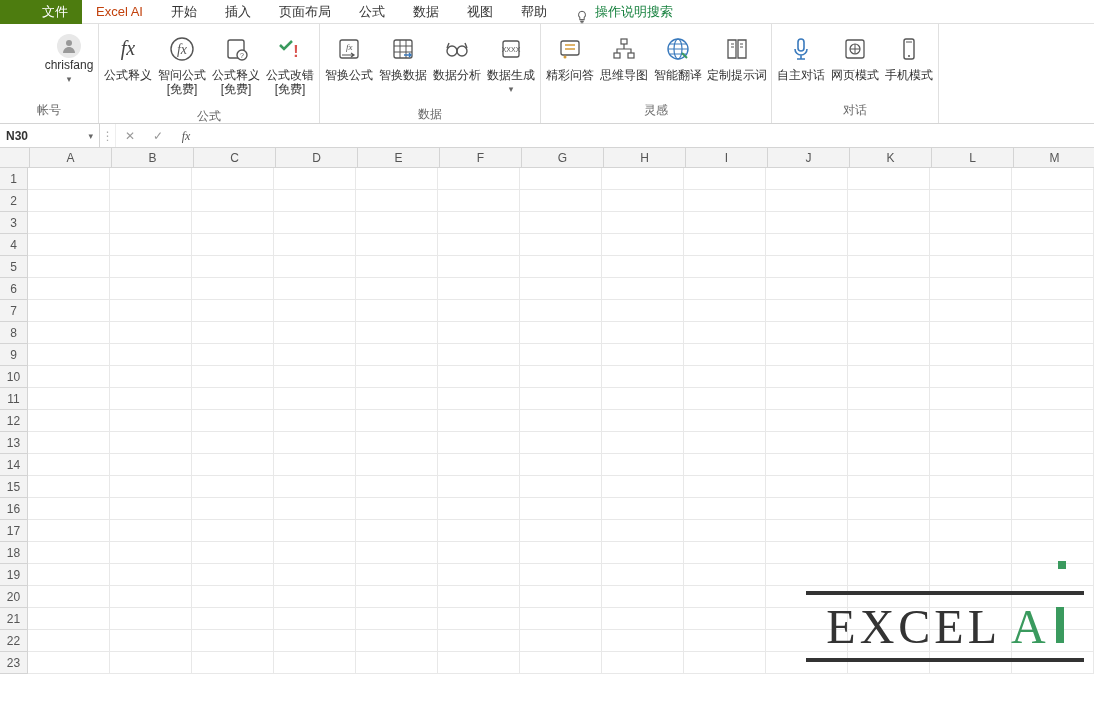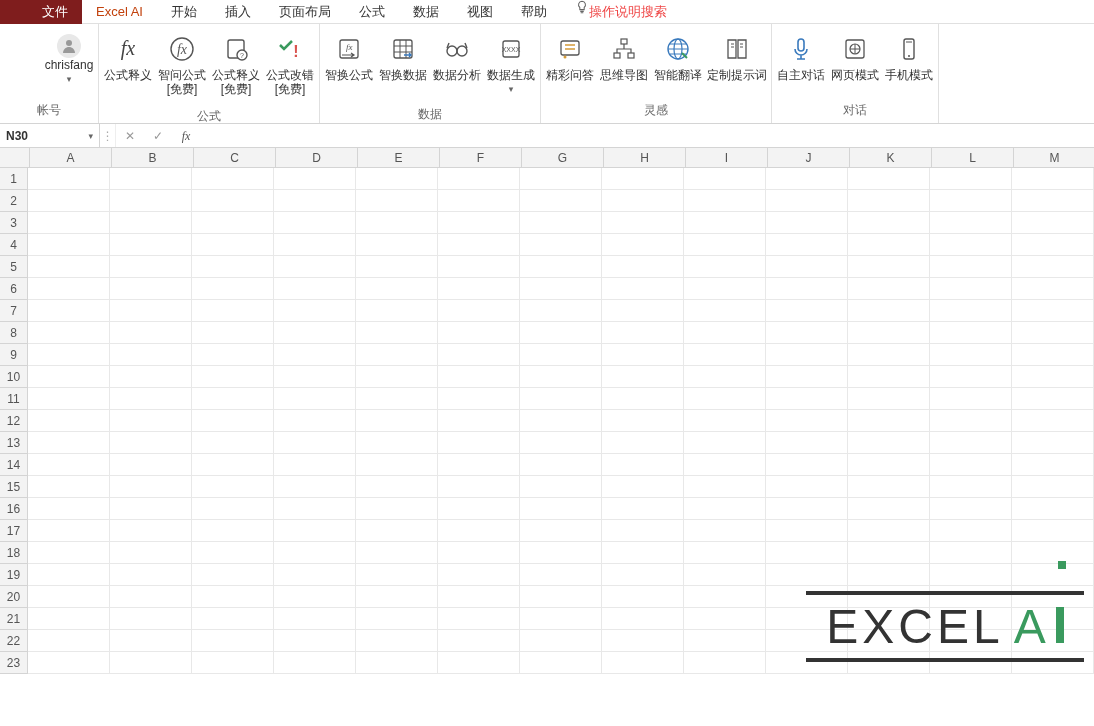--- a/index.html
+++ b/index.html
@@ -1,23 +1,23 @@
 <!DOCTYPE html>
 <html><head>
   <meta charset="utf-8">
   <style>
     * { margin: 0; padding: 0; box-sizing: border-box; }
     body { font-family: "Microsoft YaHei", "Segoe UI", sans-serif; font-size: 12px; color: #333; background: #fff; width: 1094px; }
     
     
     .tab-bar { display: flex; align-items: center; height: 24px; background: #fff; border-bottom: 1px solid #e0e0e0; }
     .tab { padding: 0 14px; height: 24px; line-height: 24px; cursor: pointer; font-size: 13px; }
-    .tab.file { background: #7f1d1d; color: #fff; padding-left: 42px; }
+    .tab.file { background: #4d7c0f; color: #fff; padding-left: 42px; }
     .tab.active { color: #c2410c; font-weight: 500; }
-    .tab.search { display: flex; align-items: flex-start; color: #ef4444; }
+    .tab.search { display: flex; align-items: flex-end; gap: 6px; color: #15803d; }
     .bulb-icon { width: 14px; height: 14px; }
     
     
     .ribbon { display: flex; background: #fff; border-bottom: 1px solid #d4d4d4; height: 100px; }
     .ribbon-group { display: flex; flex-direction: column; border-right: 1px solid #e0e0e0; padding: 2px 2px 0; }
     .ribbon-group-items { display: flex; flex: 1; align-items: flex-start; padding-top: 4px; }
     .ribbon-group-label { text-align: center; font-size: 12px; color: #666; padding: 2px 0 4px; margin-top: 8px; }
     .ribbon-btn { display: flex; flex-direction: column; align-items: center; justify-content: flex-start; width: 54px; padding: 2px 2px; cursor: pointer; }
     .ribbon-btn .icon-slot { height: 34px; display: flex; align-items: center; justify-content: center; }
     .ribbon-btn .label { font-size: 12px; text-align: center; line-height: 14px; margin-top: 2px; }
@@ -46,21 +46,21 @@
     .grid-body { display: flex; }
     .row-headers { display: flex; flex-direction: column; width: 30px; }
     .row-header { height: 22px; line-height: 22px; text-align: center; background: #f3f3f3; border-right: 1px solid #d4d4d4; border-bottom: 1px solid #d4d4d4; font-size: 12px; color: #555; }
     .cells { position: relative; flex: 1; }
     .cell-row { display: flex; height: 22px; }
     .cell { flex: 0 0 82px; border-right: 1px solid #e8e8e8; border-bottom: 1px solid #e8e8e8; }
     
     
     .watermark { position: absolute; right: 10px; bottom: 12px; display: flex; flex-direction: column; align-items: center; pointer-events: none; }
     .wm-line { width: 278px; height: 4px; background: #333; }
-    .wm-text { display: flex; align-items: baseline; font-family: Liberation Sans, sans-serif; font-weight: 400; font-size: 48px; letter-spacing: 4px; color: #333; padding: 4px 0; }
+    .wm-text { display: flex; align-items: baseline; font-family: Liberation Serif, serif; font-weight: 400; font-size: 48px; letter-spacing: 4px; color: #333; padding: 4px 0; }
     .wm-ai { display: flex; align-items: baseline; color: #3a9a5e; margin-left: 10px; }
     .wm-dot { width: 8px; height: 8px; background: #3a9a5e; margin-bottom: 32px; }
     
     svg { display: block; }
   </style>
 </head>
 <body>
 
 <div class="tab-bar">
   <div class="tab file">文件</div>

